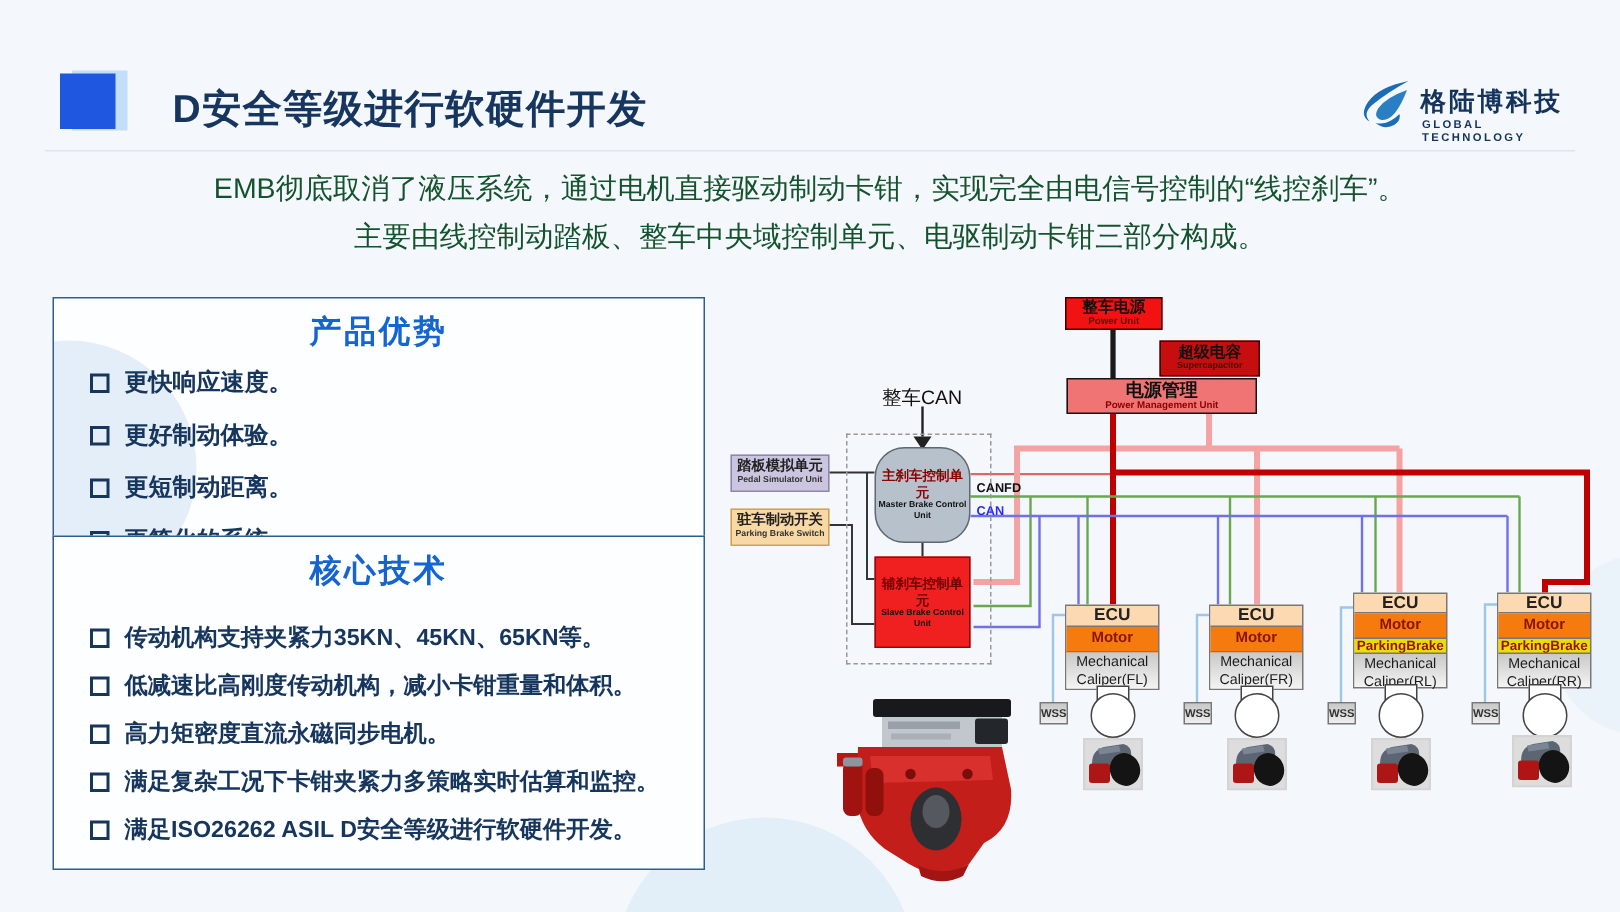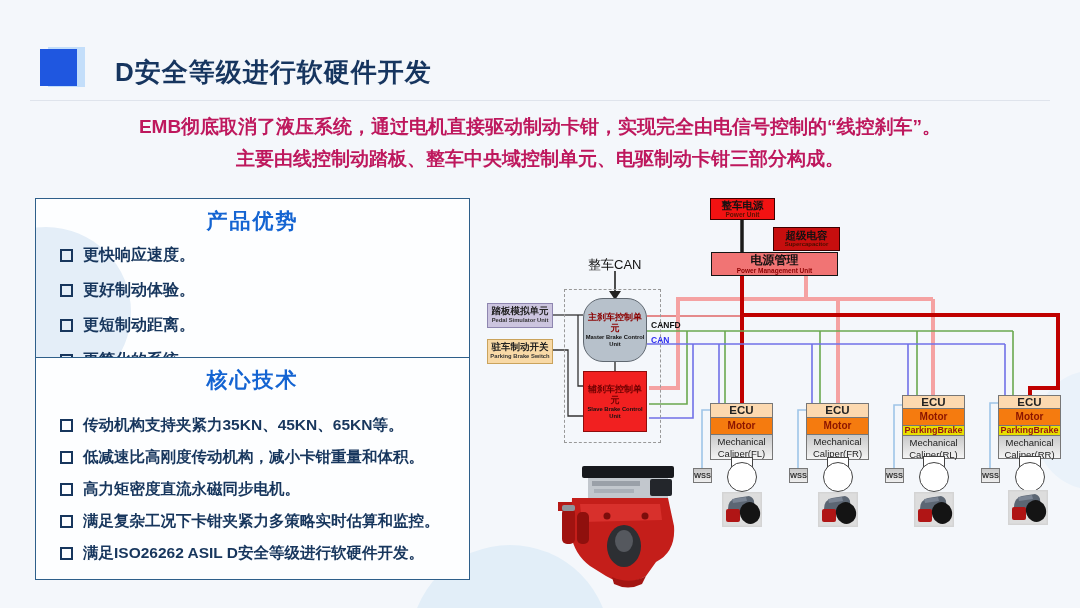--- a/index.html
+++ b/index.html
@@ -8,21 +8,21 @@
   .abs{position:absolute;}
   
   .sq-light{position:absolute;left:48px;top:47px;width:37px;height:40px;background:#c3defa;}
   .sq-dark{position:absolute;left:40px;top:49px;width:37px;height:37px;background:#1f57e0;}
   .page-title{position:absolute;left:115px;top:55px;font-size:26px;font-weight:bold;color:#16355f;letter-spacing:1px;}
   .divider{position:absolute;left:30px;top:100px;width:1020px;height:0;border-top:1.5px solid #dfe4ec;}
   .logo{position:absolute;left:903px;top:50px;width:150px;height:44px;}
   .logo-name{position:absolute;left:44px;top:6px;font-size:17px;font-weight:bold;color:#14345c;letter-spacing:2px;}
   .logo-sub{position:absolute;left:45px;top:28px;font-size:7.5px;font-weight:bold;color:#14345c;letter-spacing:1.6px;}
   
-  .intro{position:absolute;left:15px;top:112px;width:1050px;text-align:center;font-weight:bold;color:#be185d;}
+  .intro{position:absolute;left:15px;top:112px;width:1050px;text-align:center;font-weight:normal;color:#14532d;}
   .intro .l1{font-size:19px;line-height:30px;}
   .intro .l2{font-size:19px;line-height:34px;}
   
   .panel{position:absolute;left:35px;background:#fdfeff;border:1.5px solid #2e5f8a;overflow:hidden;}
   .panel .deco{position:absolute;left:-75px;top:28px;width:170px;height:170px;border-radius:50%;background:#e4eef8;}
   .panel-title{position:relative;text-align:center;font-size:21px;font-weight:bold;color:#1464d2;margin-top:8px;letter-spacing:2px;}
   .pitem{position:relative;display:flex;align-items:center;margin-left:24px;font-size:16px;font-weight:bold;color:#17365d;}
   .bullet{display:inline-block;width:9px;height:9px;border:2.5px solid #17365d;margin-right:10px;flex:0 0 auto;}
   
   .dbox{position:absolute;box-sizing:border-box;text-align:center;}
@@ -58,20 +58,29 @@
 <div class="stage">
 
   <div class="deco-circle" style="left:410px;top:545px;width:200px;height:200px;"></div>
   <div class="deco-circle" style="left:1035px;top:370px;width:120px;height:120px;background:#eaf2fa;"></div>
 
   <div class="sq-light"></div>
   <div class="sq-dark"></div>
   <div class="page-title">D安全等级进行软硬件开发</div>
   <div class="divider"></div>
 
+  <div class="logo">
+    <svg width="40" height="40" viewBox="0 0 40 40">
+      <path d="M36 4 Q16 8 9 18 Q3 27 10 31 Q5 25 13 19 Q23 11 36 4 Z" fill="#1b6cb5"></path>
+      <path d="M35 10 Q21 15 16 22 Q12 28 18 30 Q27 31 35 10 Z" fill="#2a7ec2"></path>
+      <path d="M30 26 Q22 34 14 32 Q20 37 27 33 Q31 30 30 26 Z" fill="#1b6cb5"></path>
+    </svg>
+    <span class="logo-name">格陆博科技</span>
+    <span class="logo-sub">GLOBAL TECHNOLOGY</span>
+  </div>
 
   <div class="intro">
     <div class="l1">EMB彻底取消了液压系统，通过电机直接驱动制动卡钳，实现完全由电信号控制的“线控刹车”。</div>
     <div class="l2">主要由线控制动踏板、整车中央域控制单元、电驱制动卡钳三部分构成。</div>
   </div>
 
   <div class="panel" style="top:198px;width:433px;height:160px;">
     <div class="deco"></div>
     <div class="panel-title">产品优势</div>
     <div class="pitem" style="margin-top:10px;">

